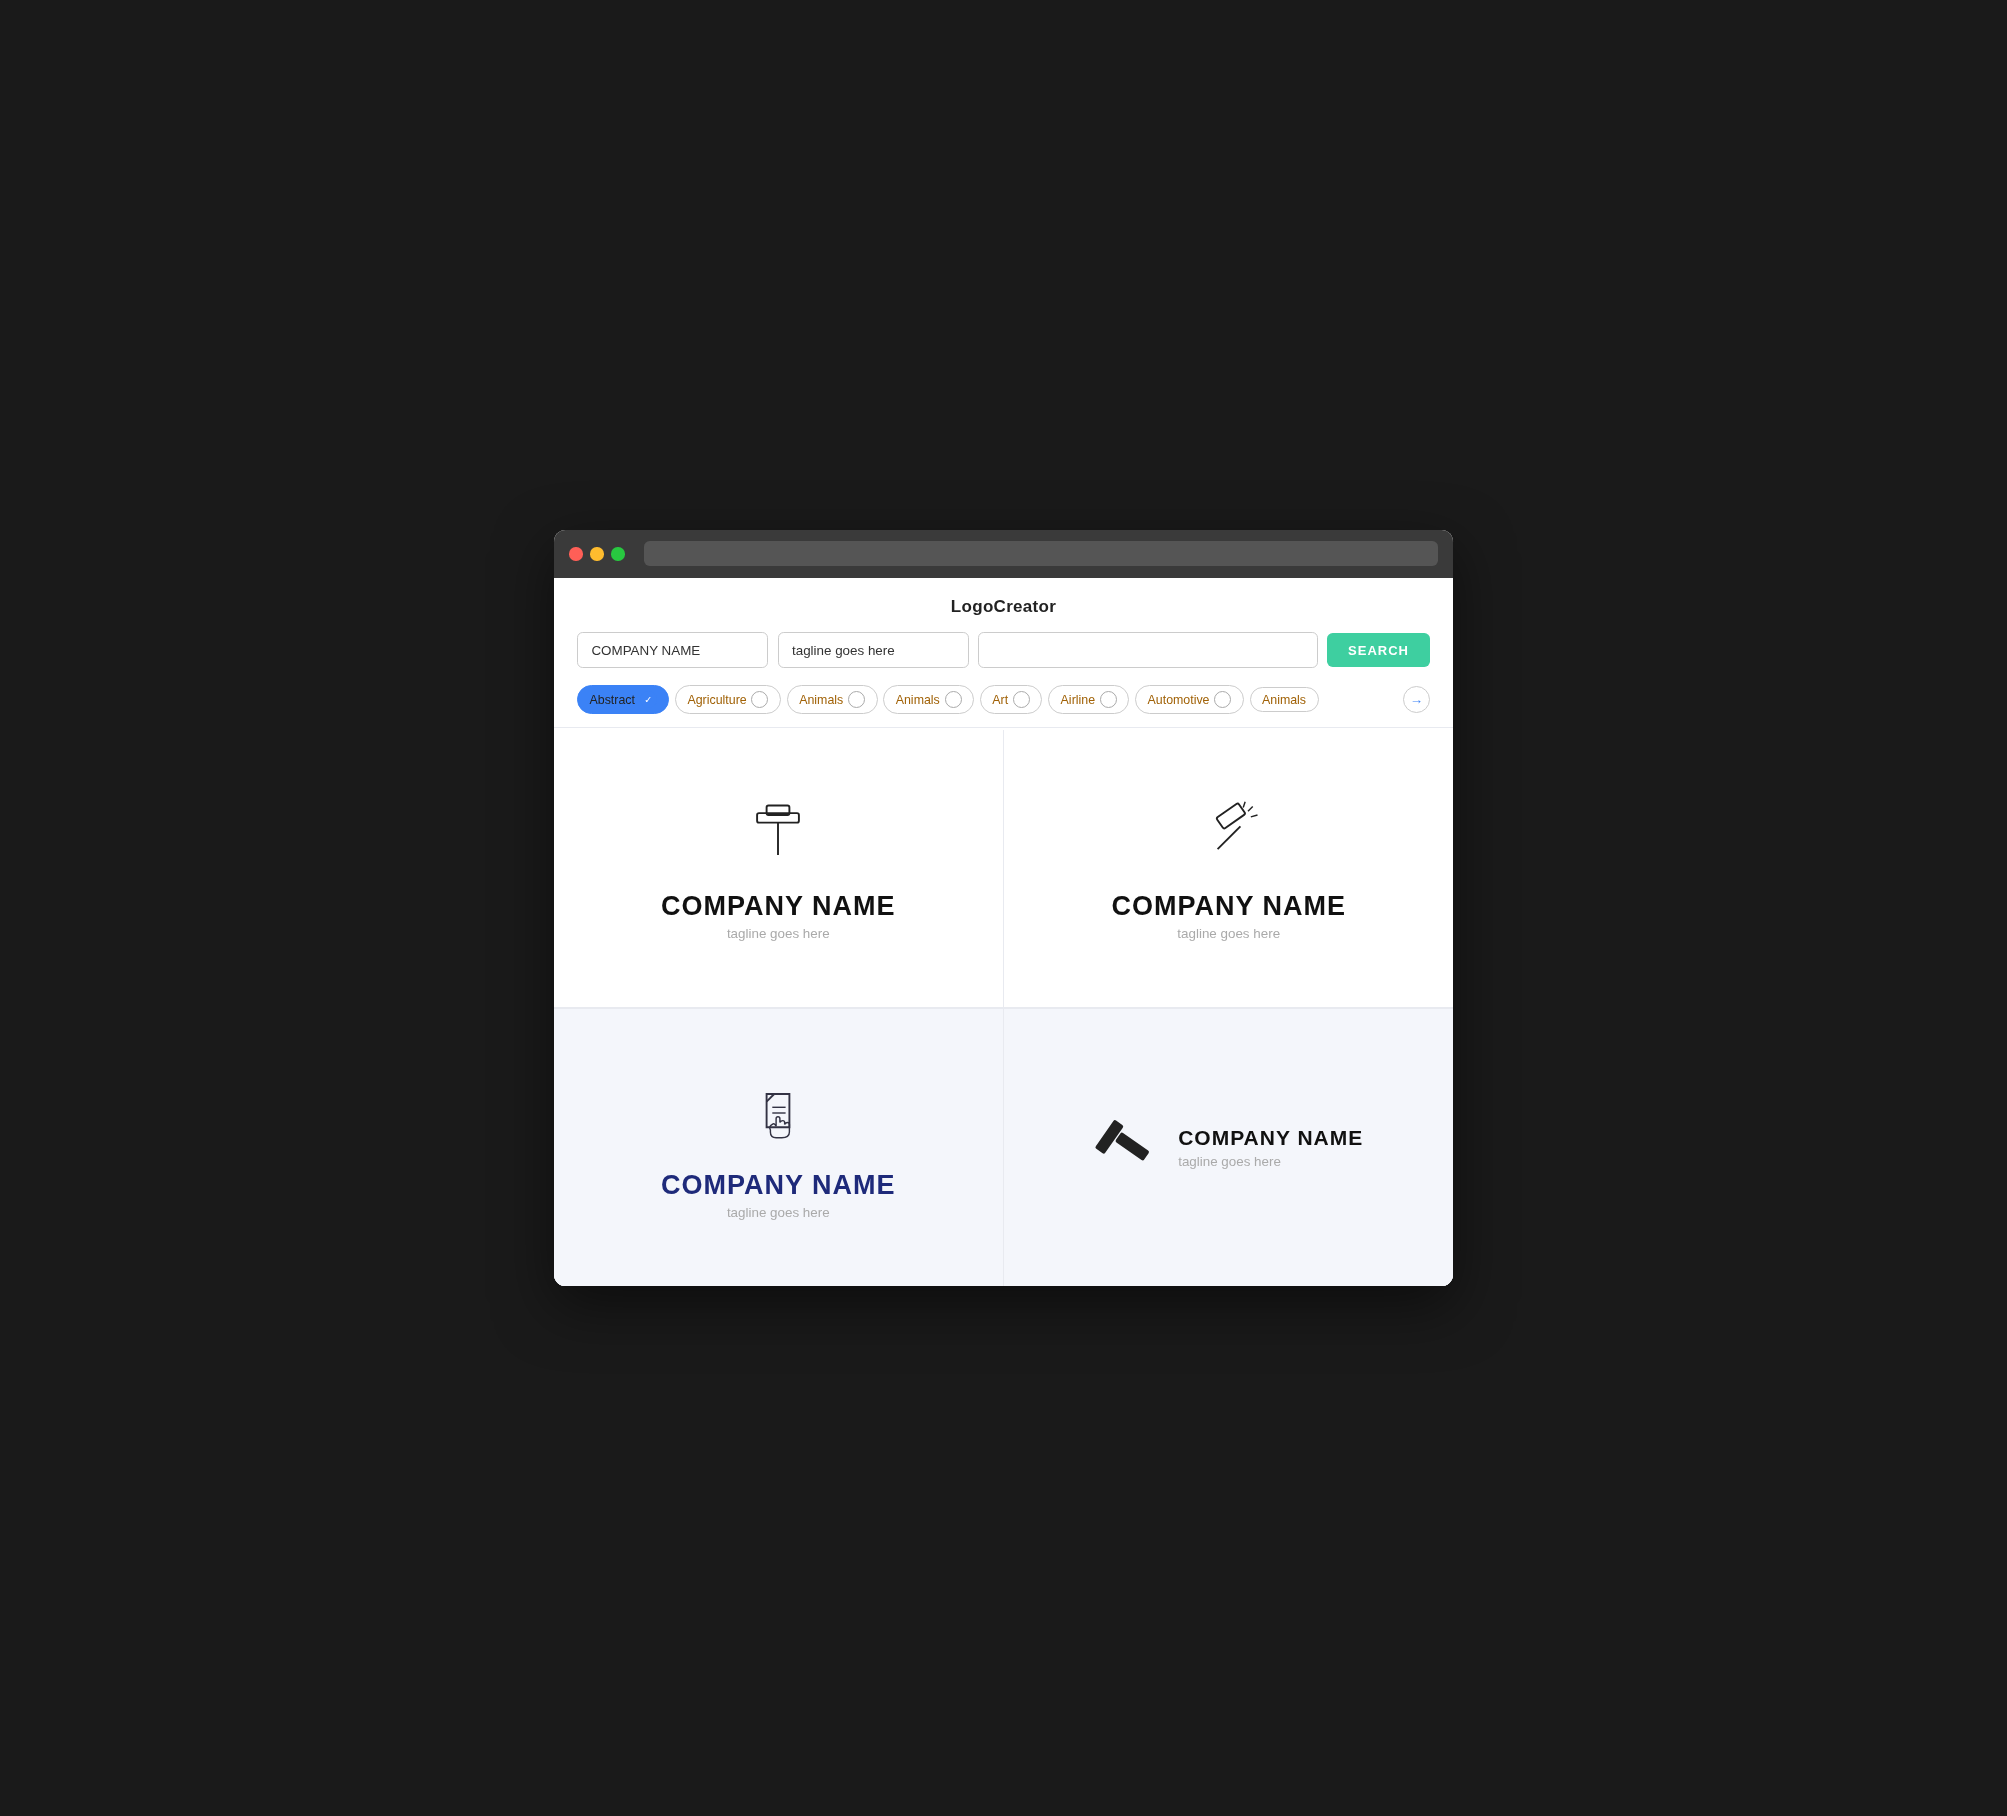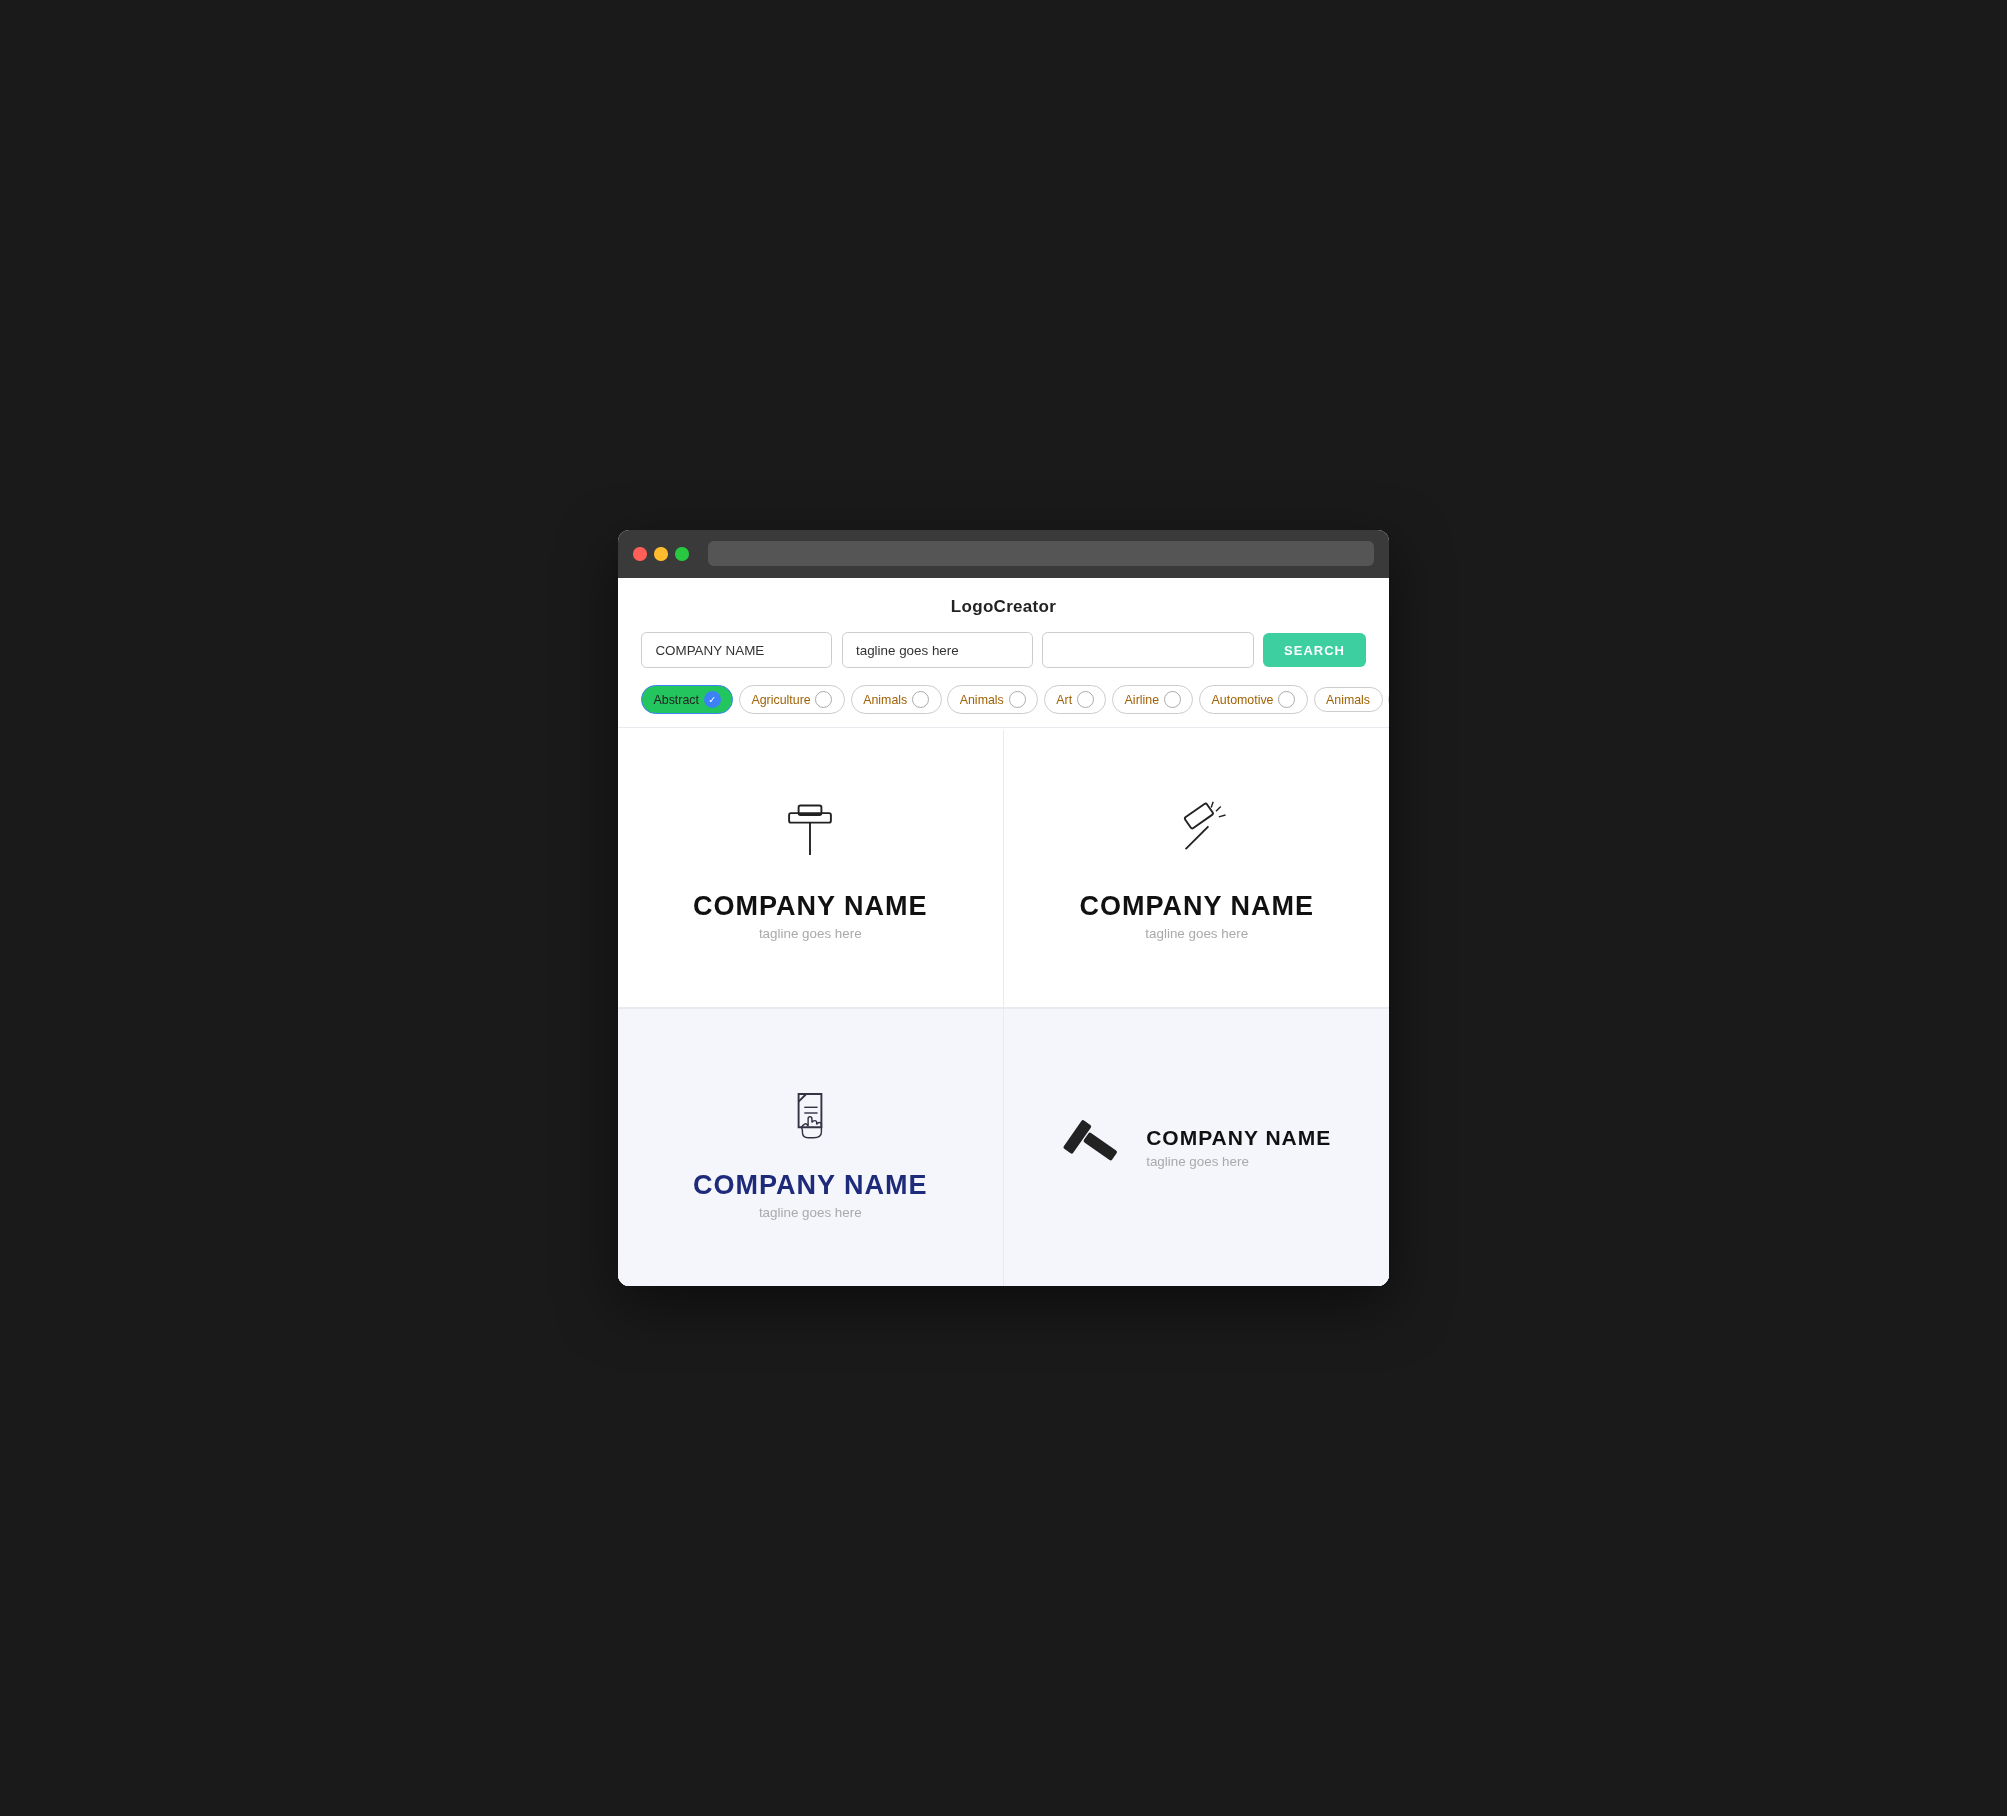--- a/index.html
+++ b/index.html
@@ -5,21 +5,21 @@
     * { box-sizing: border-box; margin: 0; padding: 0; }
     body {
       background: #1a1a1a;
       display: flex;
       justify-content: center;
       align-items: center;
       min-height: 100vh;
       font-family: -apple-system, BlinkMacSystemFont, 'Segoe UI', Helvetica, Arial, sans-serif;
     }
     .browser-window {
-      width: 771px;
+      width: 899px;
       background: #fff;
       border-radius: 11.5px;
       overflow: hidden;
       box-shadow: 0 19px 57px rgba(0,0,0,0.5);
     }
     .browser-titlebar {
       background: #3a3a3a;
       padding: 11.5px 15.3px;
       display: flex;
       align-items: center;
@@ -95,21 +95,21 @@
       gap: 4.8px;
       border: 1.4px solid #ccc;
       border-radius: 19px;
       padding: 4.8px 11.5px;
       font-size: 12.4px;
       color: #a16207;
       cursor: pointer;
       white-space: nowrap;
     }
     .category-chip.active {
-      background: #22c55e;
+      background: #3b82f6;
       border-color: #3b82f6;
       color: #222;
     }
     .category-chip .check-icon {
       width: 17px; height: 17px;
       border-radius: 50%;
       display: flex; align-items: center; justify-content: center;
       font-size: 9.6px;
     }
     .category-chip.active .check-icon {

